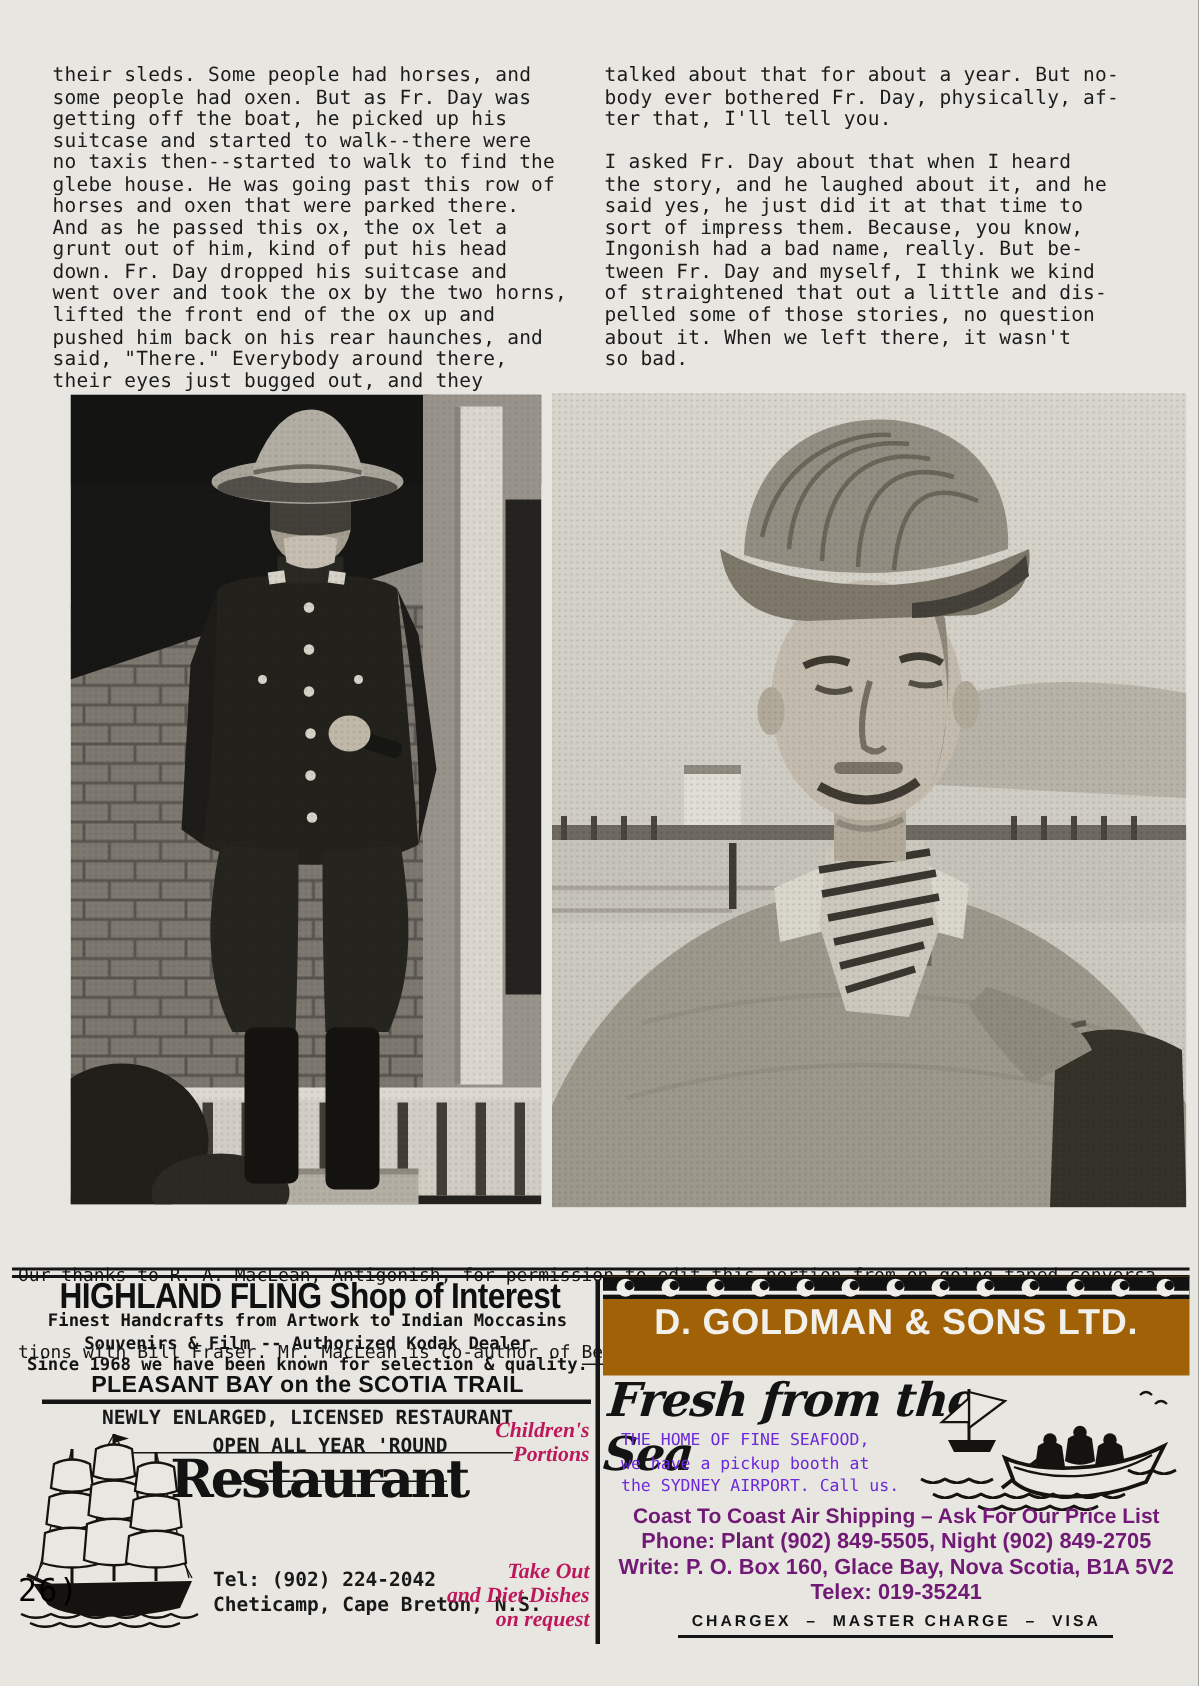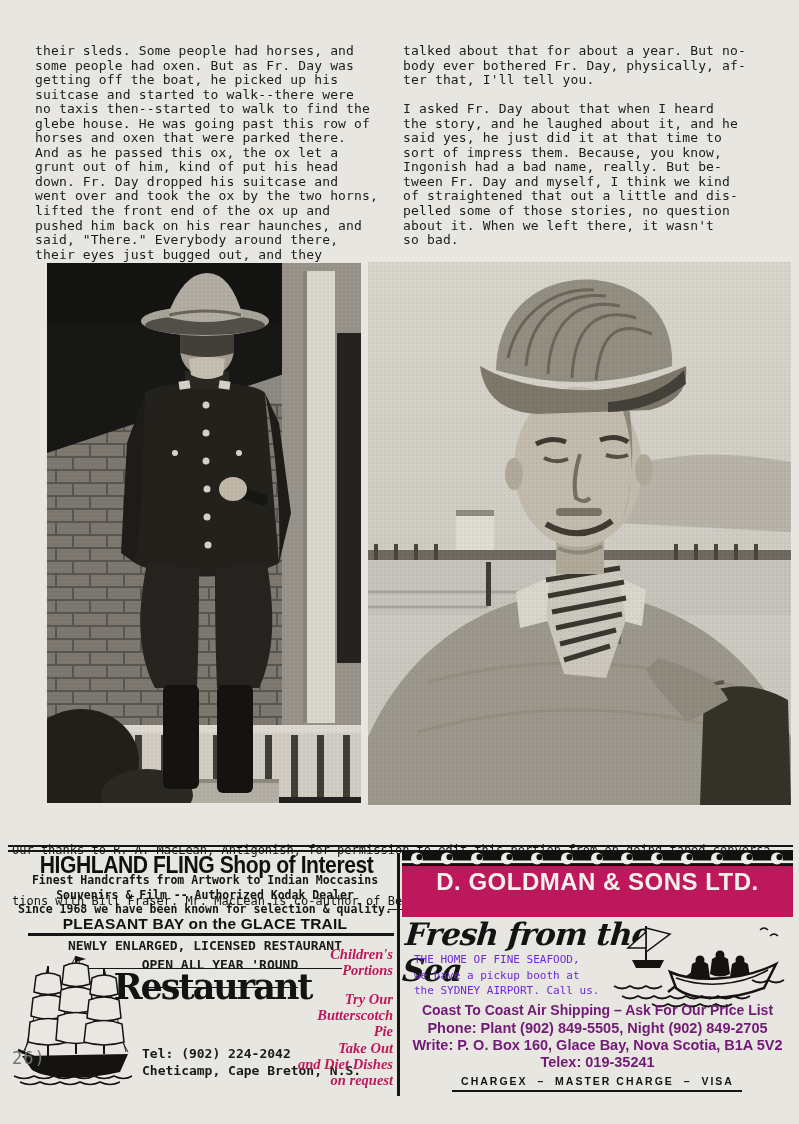--- a/index.html
+++ b/index.html
@@ -49,21 +49,21 @@
            letter-spacing:-2px;color:#131313;}
   .hr-tel{position:absolute;left:142px;top:1046px;font-size:13px;font-weight:700;white-space:pre;}
   .hr-addr{position:absolute;left:142px;top:1063px;font-size:13px;font-weight:700;white-space:pre;}
   .hr-note{position:absolute;left:288px;width:105px;text-align:right;
            font-family:"Liberation Serif",serif;font-style:italic;font-weight:700;
            font-size:14.5px;line-height:16px;white-space:pre;color:#be185d;}
   .n1{top:946px;}.n2{top:991px;}.n3{top:1040px;}
   .ship{position:absolute;left:12px;top:948px;width:126px;height:140px;}
   .ship svg,.boat svg,.wave{display:block;width:100%;height:100%;}
   
-  .gd-box{position:absolute;left:402px;top:851px;width:391px;height:66px;background:#be185d;}
+  .gd-box{position:absolute;left:402px;top:851px;width:391px;height:66px;background:#a16207;}
   .wave{position:absolute;left:0;top:0;width:391px;height:15px;}
   .gd-name{position:absolute;left:0;top:17px;width:100%;text-align:center;
            font-family:"Liberation Sans",sans-serif;font-weight:700;font-size:24px;
            color:#f2f0ea;letter-spacing:.5px;}
   .gd-street{position:absolute;left:0;top:43px;width:100%;text-align:center;
              font-family:"Liberation Sans",sans-serif;font-size:10.5px;color:#ddd;letter-spacing:4px;}
   .gd-city{position:absolute;left:0;top:54px;width:100%;text-align:center;
            font-family:"Liberation Sans",sans-serif;font-size:10.5px;color:#ddd;letter-spacing:2.5px;}
   .gd-script{position:absolute;left:404px;top:916px;width:250px;
              font-family:"DejaVu Serif",serif;font-style:italic;font-weight:700;
@@ -75,21 +75,21 @@
              font-family:"Liberation Sans",sans-serif;font-weight:700;color:#701a75;white-space:pre;}
   .gd-ship{top:1002px;font-size:14px;}
   .gd-phone{top:1020px;font-size:14.5px;}
   .gd-write{top:1037px;font-size:14.5px;}
   .gd-telex{top:1054px;font-size:14.5px;}
   .gd-cards{position:absolute;left:402px;top:1075px;width:391px;text-align:center;
             font-family:"Liberation Sans",sans-serif;font-weight:700;font-size:10.5px;
             letter-spacing:2px;color:#131313;white-space:pre;}
   .gd-underline{position:absolute;left:452px;top:1090px;width:290px;height:2px;background:#151515;}
   
-  .pagenum{position:absolute;left:12px;top:1048px;font-size:17px;letter-spacing:1px;color:#737373;}
+  .pagenum{position:absolute;left:12px;top:1048px;font-size:21px;letter-spacing:1px;color:#000000;}
 </style>
 </head>
 <body>
 
 <div id="page">
 
   <div class="col colL">their sleds. Some people had horses, and
 some people had oxen. But as Fr. Day was
 getting off the boat, he picked up his
 suitcase and started to walk--there were
@@ -291,39 +291,36 @@
 
   <div class="double-rule"></div>
   <div class="vdivider"></div>
 
   <div class="hf-head">
     <span class="squish">HIGHLAND FLING Shop of Interest</span>
   </div>
   <div class="monoline hf-l1">Finest Handcrafts from Artwork to Indian Moccasins</div>
   <div class="monoline hf-l2">Souvenirs &amp; Film -- Authorized Kodak Dealer</div>
   <div class="monoline hf-l3">Since 1968 we have been known for selection &amp; quality.</div>
-  <div class="hf-l4">PLEASANT BAY on the GLACE TRAIL</div>
+  <div class="hf-l4">PLEASANT BAY on the SCOTIA TRAIL</div>
   <div class="hf-rule"></div>
 
   <div class="hr-banner">
     <span class="u2">NEWLY ENLARGED, LICENSED RESTAURANT</span>
   </div>
   <div class="hr-open">
     <span class="u2">OPEN ALL YEAR 'ROUND</span>
   </div>
   <div class="hr-name">
     <div>Restaurant</div>
   </div>
   <div class="hr-tel">Tel: (902) 224-2042</div>
   <div class="hr-addr">Cheticamp, Cape Breton, N.S.</div>
   <div class="hr-note n1">Children's
 Portions</div>
-  <div class="hr-note n2">Try Our
-Butterscotch
-Pie</div>
   <div class="hr-note n3">Take Out
 and Diet Dishes
 on request</div>
 
   <div class="ship">
     <svg viewBox="0 0 126 140">
       <g stroke="#15130f" fill="none" stroke-width="2">
         <line x1="36" y1="18" x2="36" y2="108"></line>
         <line x1="64" y1="8" x2="64" y2="106"></line>
         <line x1="92" y1="20" x2="92" y2="106"></line>

